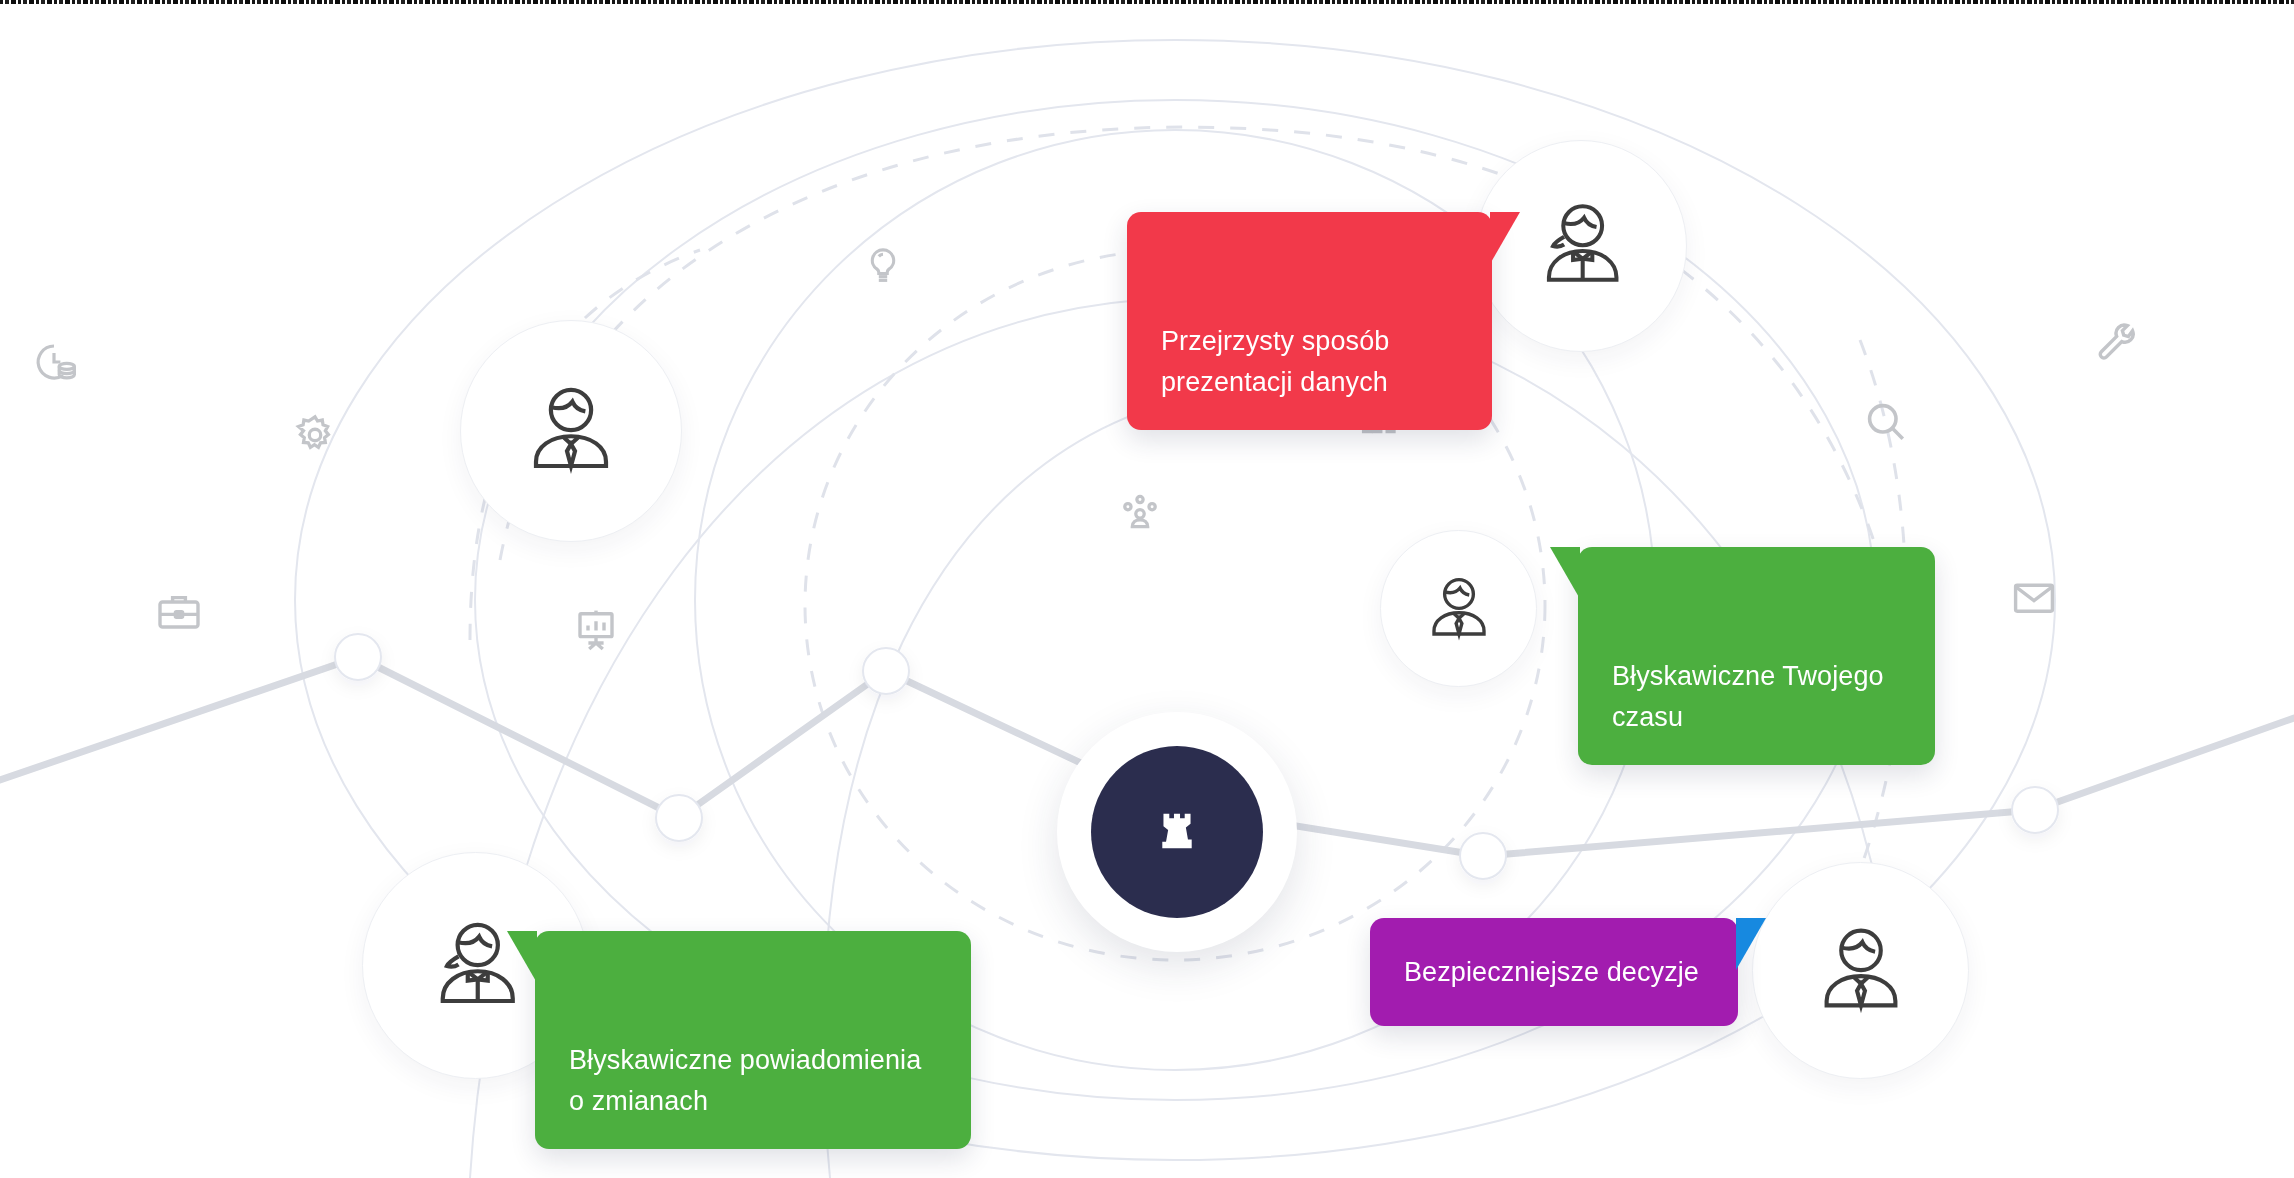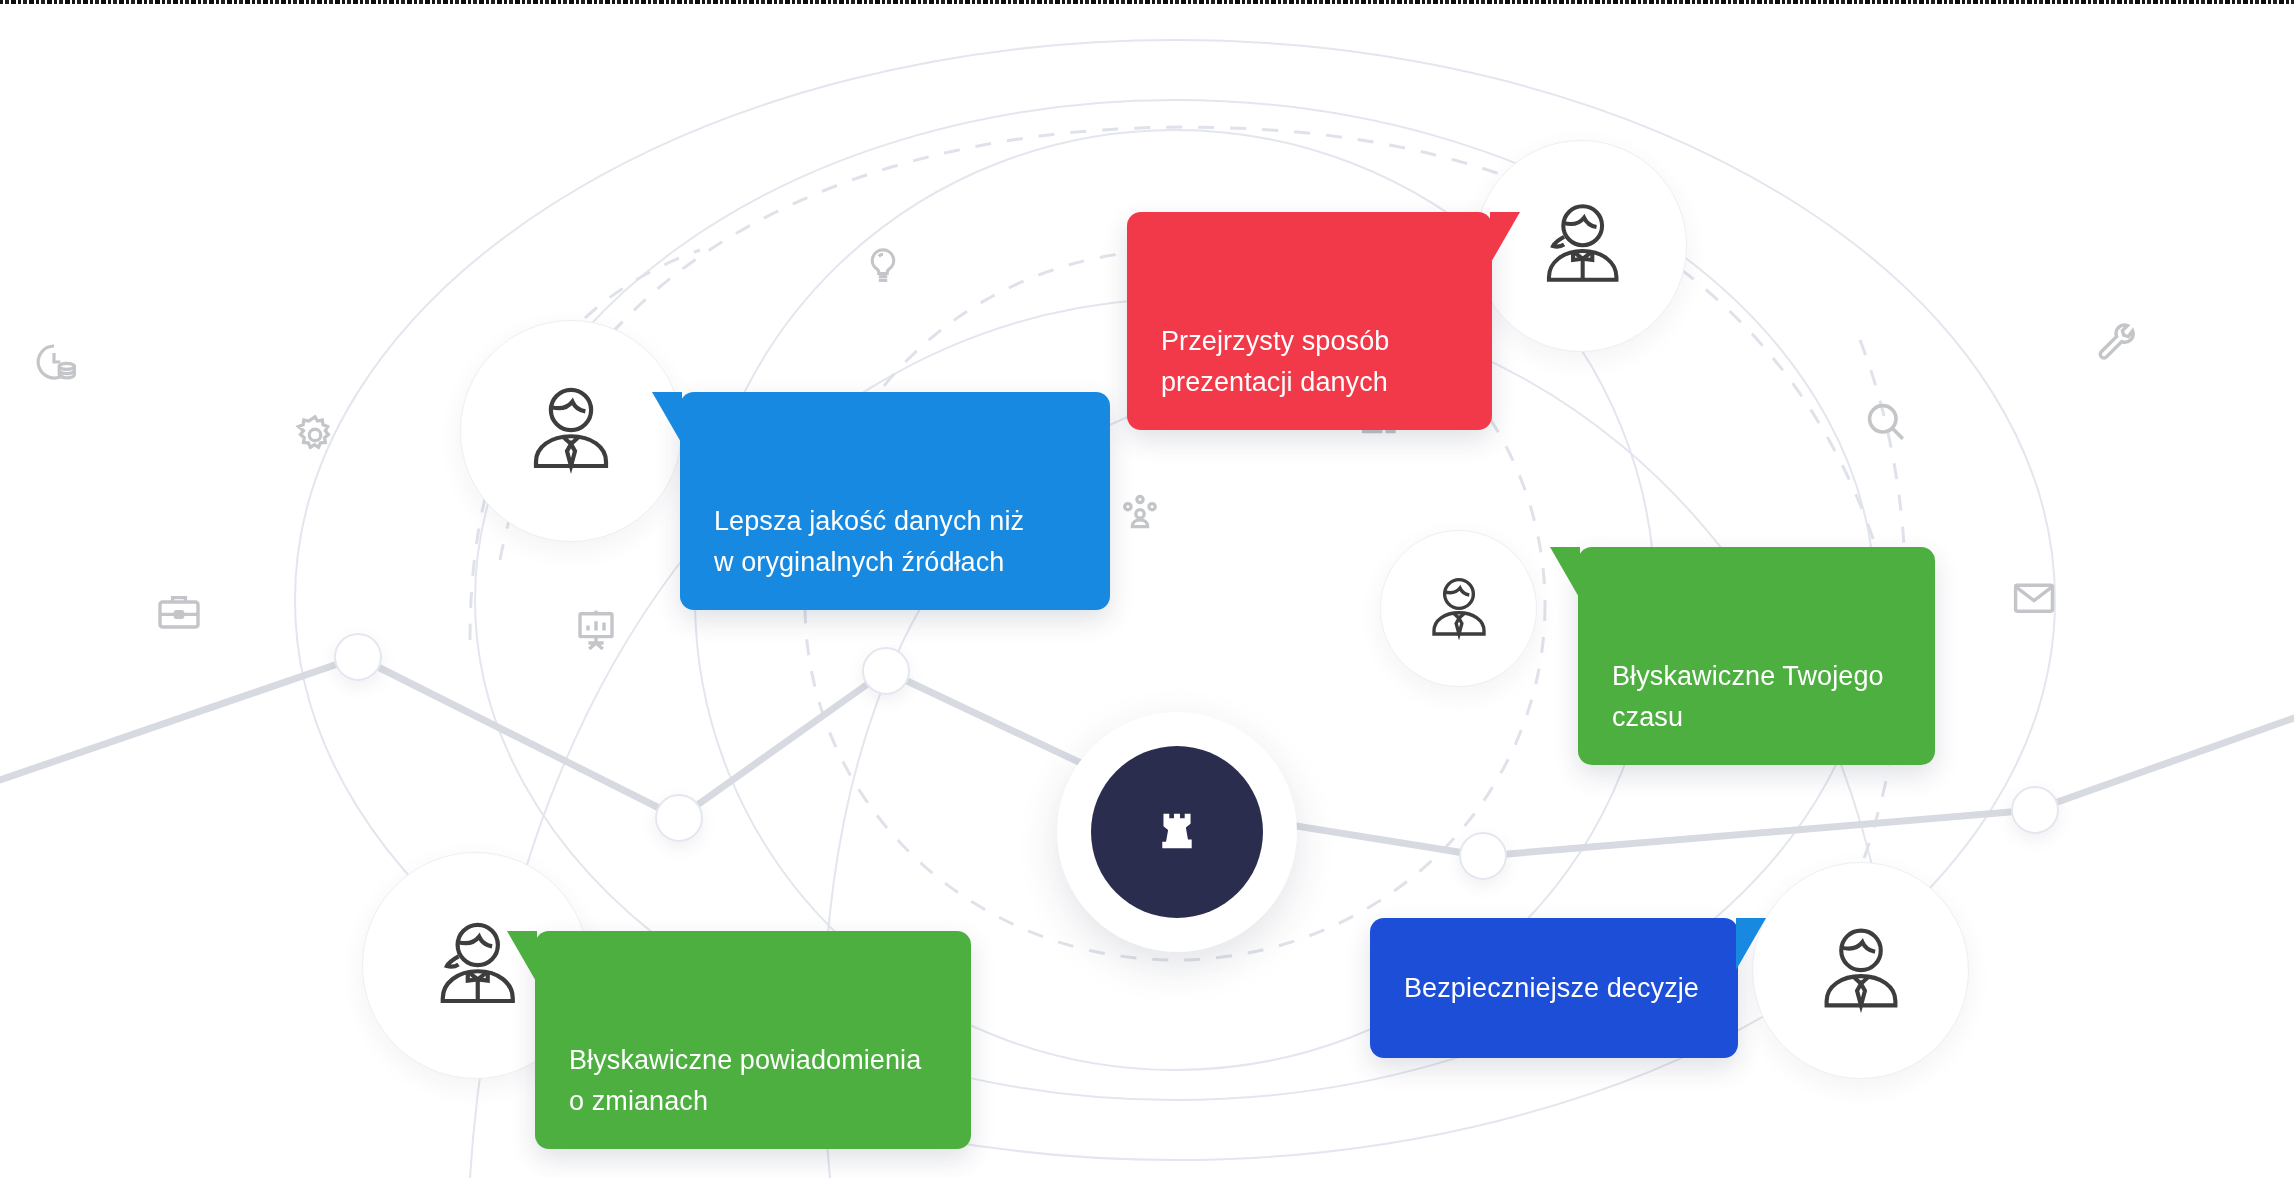--- a/index.html
+++ b/index.html
@@ -290,36 +290,31 @@
       </svg>
     </div>
   </div>
 
   <div class="bubble" style="left:1127px; top:212px; width:365px; color:#f2394a; background:#f2394a;">
     <span class="tail tail-tr"></span>
     <span style="color:#ffffff;">Przejrzysty sposób
 prezentacji danych</span>
   </div>
 
-  <div class="bubble" style="left:680px; top:392px; width:430px; color:#1789e0; background:#1789e0;">
-    <span class="tail tail-tl"></span>
-    <span style="color:#ffffff;">Lepsza jakość danych niż
-w oryginalnych źródłach</span>
-  </div>
 
   <div class="bubble" style="left:1578px; top:547px; width:357px; color:#4caf3f; background:#4caf3f;">
     <span class="tail tail-tl"></span>
     <span style="color:#ffffff;">Błyskawiczne Twojego
 czasu</span>
   </div>
 
   <div class="bubble" style="left:535px; top:931px; width:436px; color:#4caf3f; background:#4caf3f;">
     <span class="tail tail-tl"></span>
     <span style="color:#ffffff;">Błyskawiczne powiadomienia
 o zmianach</span>
   </div>
 
-  <div class="bubble" style="left:1370px; top:918px; width:368px; height:140px; display:flex; align-items:center; color:#1789e0; background:#1d4ed8;">
+  <div class="bubble" style="left:1370px; top:918px; width:368px; height:108px; display:flex; align-items:center; color:#1789e0; background:#a21caf;">
     <span class="tail tail-tr"></span>
     <span style="color:#ffffff;">Bezpieczniejsze decyzje</span>
   </div>
 
 </div>
 
 </body></html>

